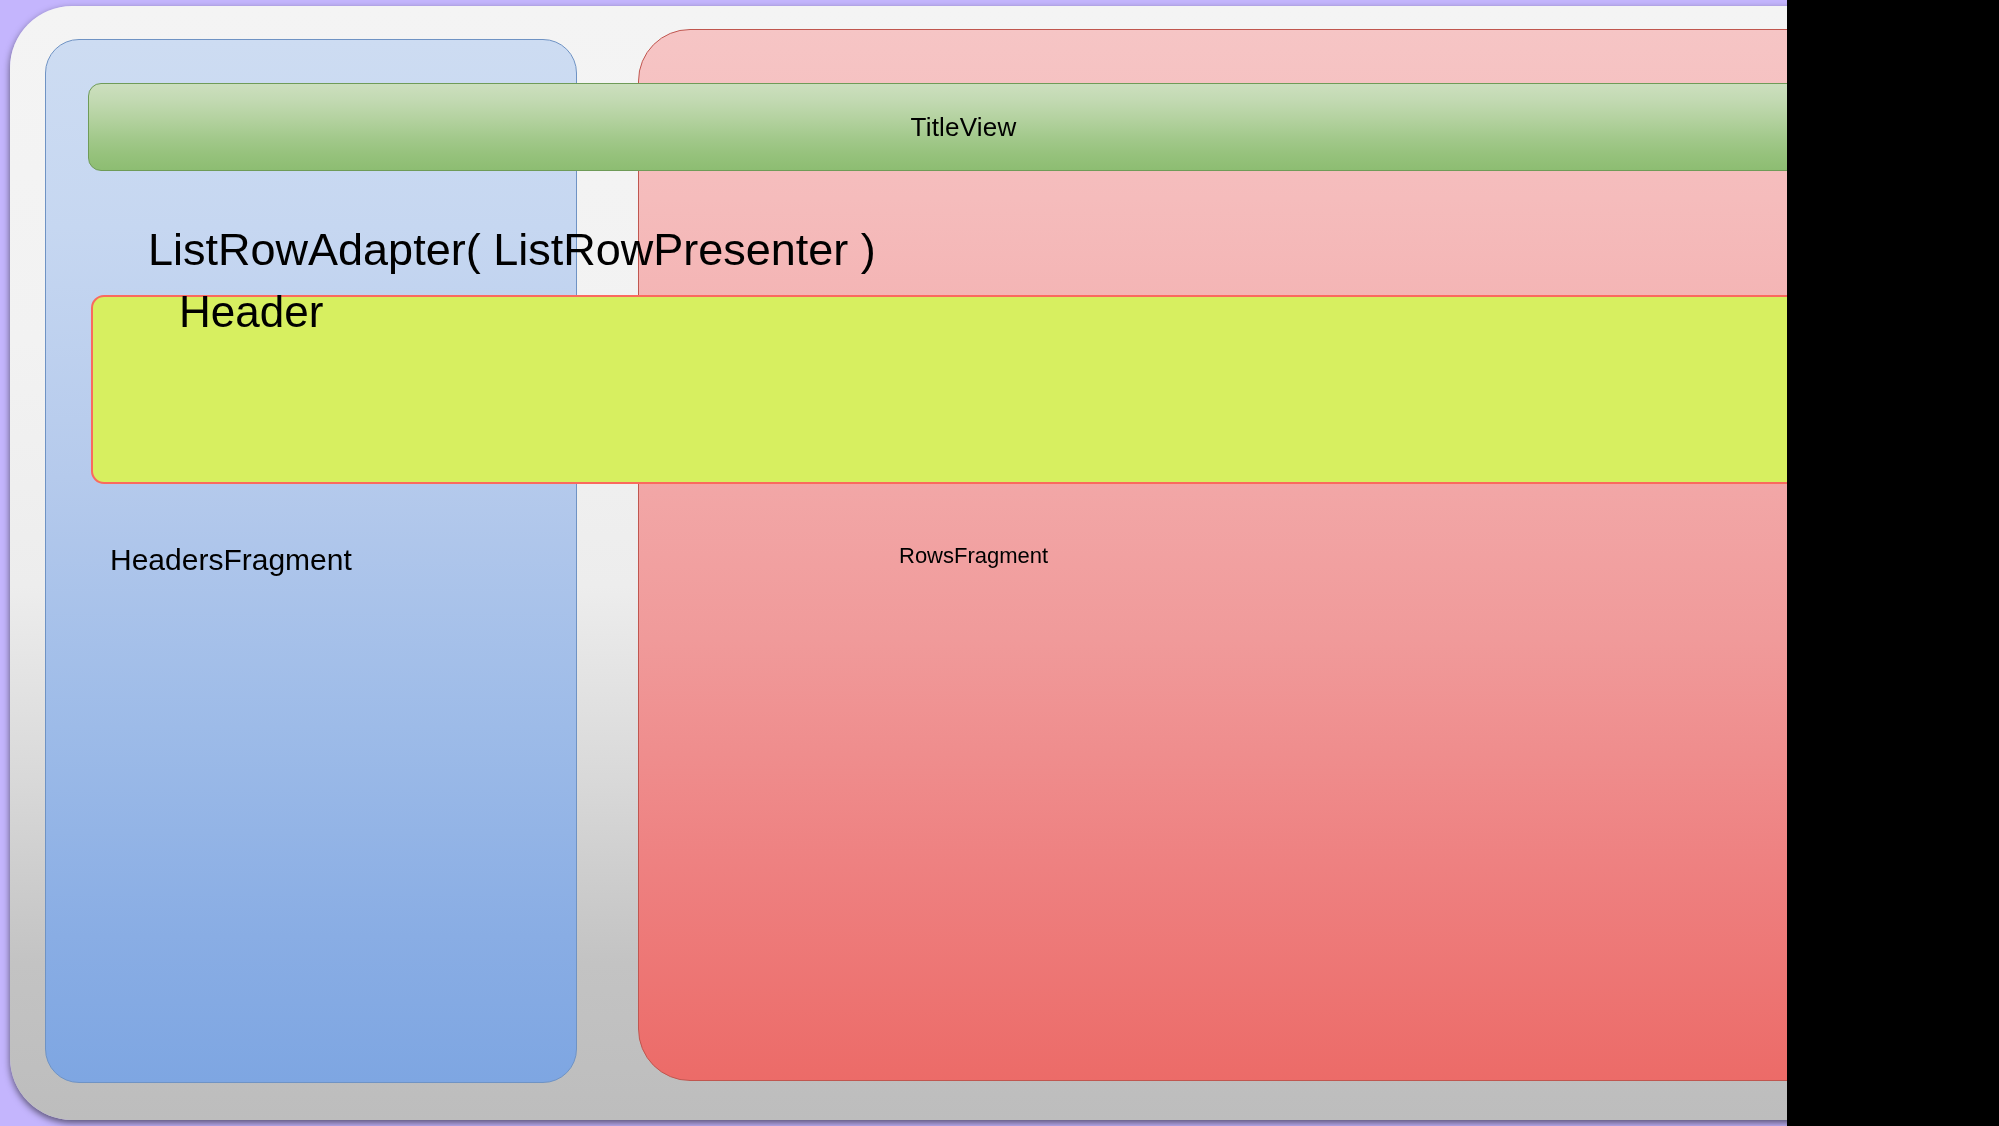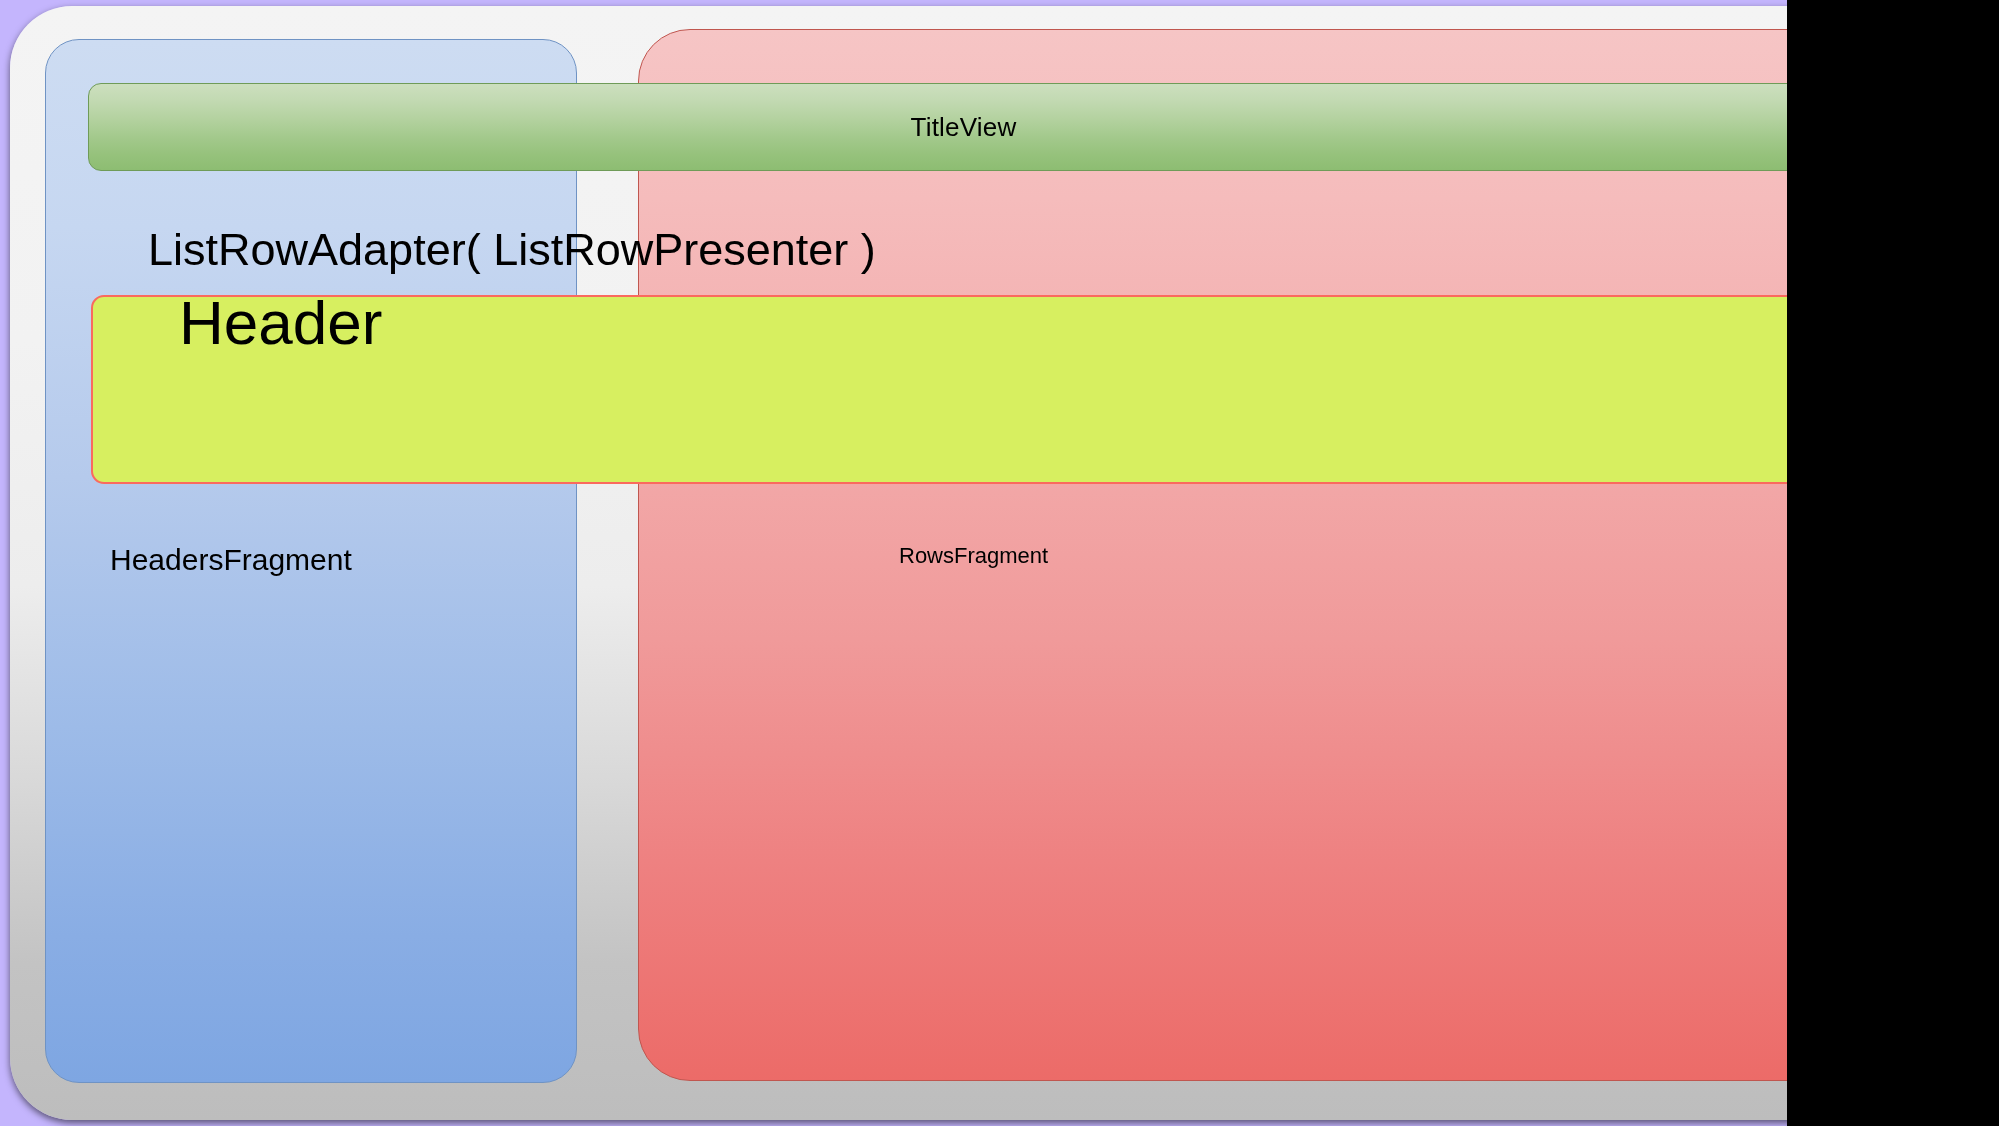--- a/index.html
+++ b/index.html
@@ -122,21 +122,21 @@
   }
   .lbl-listrowadapter-presenter {
     left: 148px;
     top: 209px;
     font-size: 45px;
     margin-top: 15px;
   }
   .lbl-header {
     left: 179px;
     top: 287px;
-    font-size: 62px;
+    font-size: 44px;
   }
   .lbl-listrowadapter-card {
     left: 785px;
     top: 287px;
     font-size: 48px;
   }
   .lbl-headers-fragment {
     left: 110px;
     top: 543px;
     font-size: 30px;

